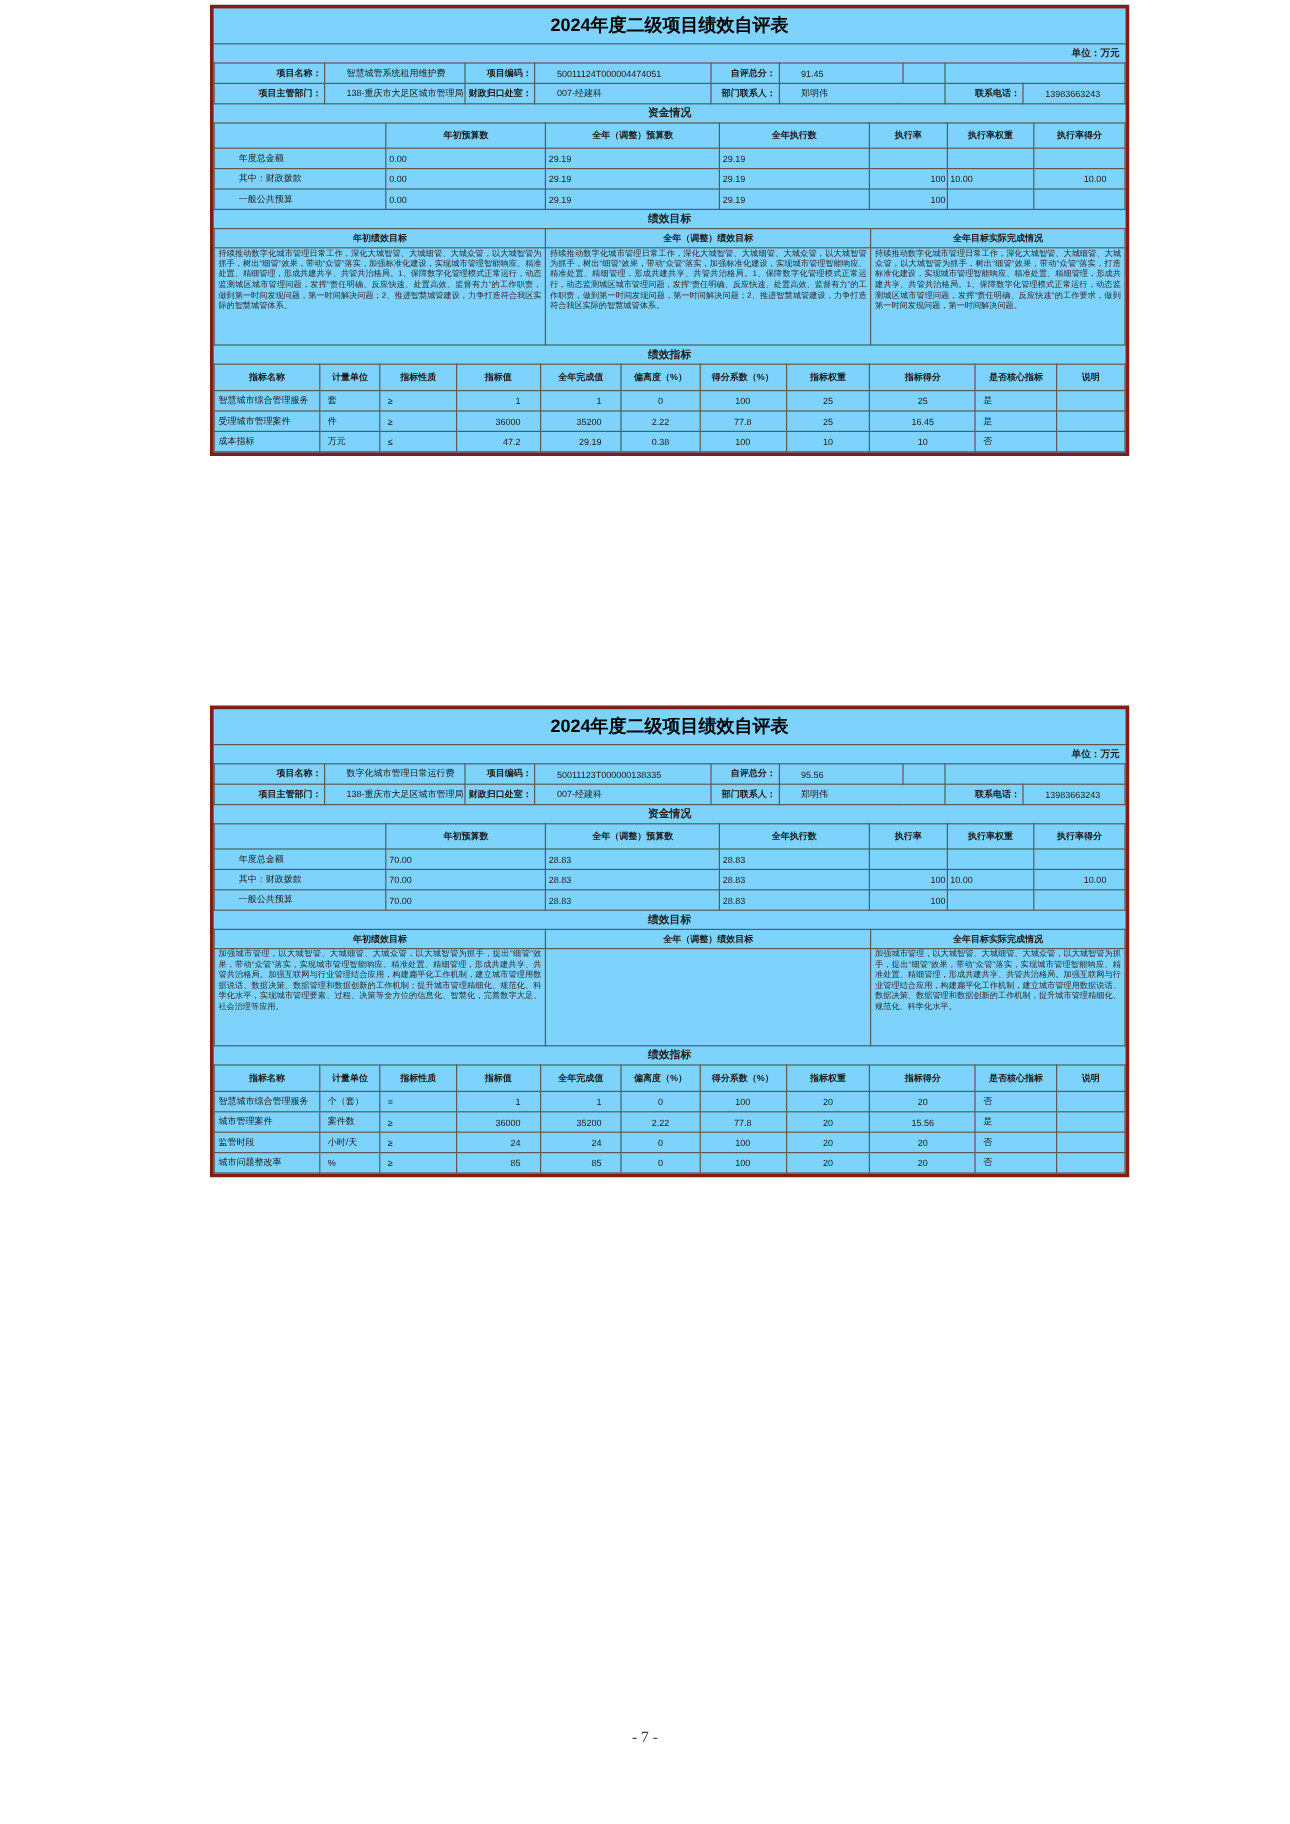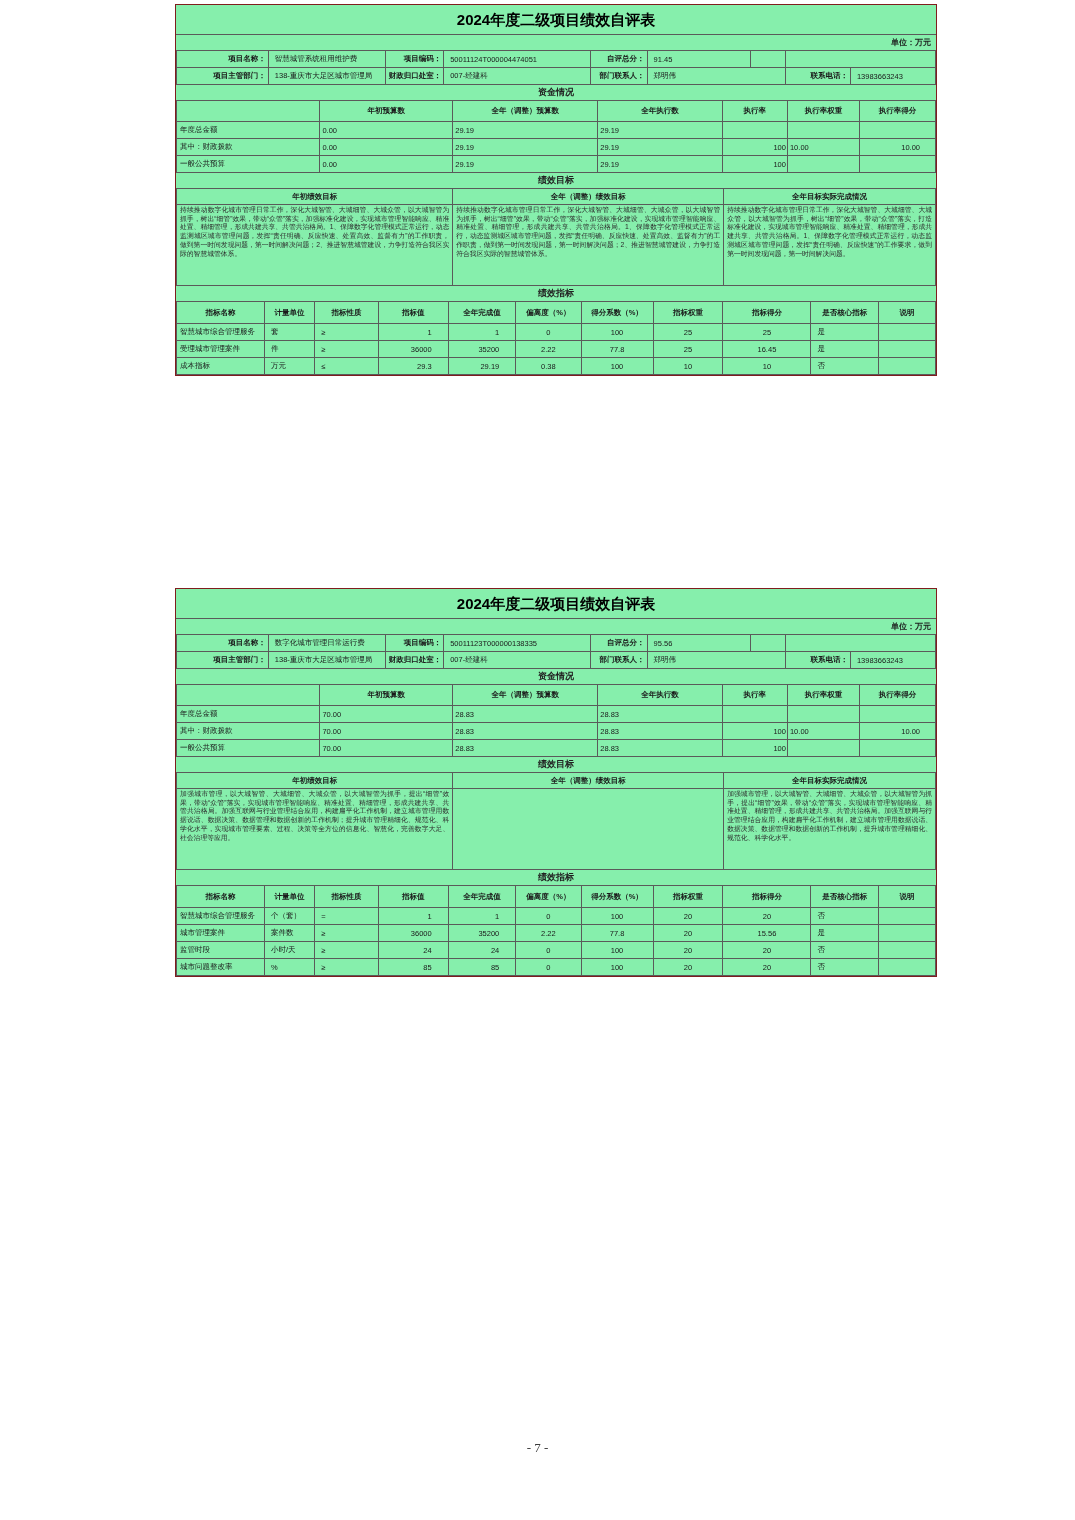--- a/index.html
+++ b/index.html
@@ -1,33 +1,33 @@
 <!DOCTYPE html>
 <html><head>
 <meta charset="utf-8">
 <style>
   html,body{margin:0;padding:0;}
   body{width:1075px;height:1520px;position:relative;background:#ffffff;
        font-family:"Liberation Sans","DejaVu Sans",sans-serif;color:#1a1a1a;}
-  .sheet{position:absolute;left:175px;width:760px;border:1px solid #7f1d1d;background:#86efac;}
+  .sheet{position:absolute;left:175px;width:760px;border:3px solid #7f1d1d;background:#7dd3fc;}
   .title{height:29px;line-height:29px;text-align:center;font-size:15px;font-weight:bold;color:#000;}
   .unit{height:15px;line-height:15px;text-align:right;font-size:8px;font-weight:bold;
         padding-right:5px;border-top:1px solid #5a5a5a;}
   .secbar{height:15px;line-height:15px;text-align:center;font-size:9px;font-weight:bold;color:#222;}
   table.grid{width:100%;border-collapse:collapse;table-layout:fixed;}
   table.grid td{border:1px solid #5a5a5a;font-size:7.5px;color:#1a1a1a;height:16px;
                 padding:0 2px;overflow:hidden;white-space:nowrap;}
   table.grid tr.hdr td{text-align:center;font-weight:bold;padding:0 1px;}
   
   .info td.lab{text-align:right;font-weight:bold;padding-right:2px;}
-  .info td.val{text-align:left;padding-left:6px;}
+  .info td.val{text-align:left;padding-left:18px;}
   
   .fund td{height:17px;}
   .fund tr.hdr td{height:20px;}
-  .fund td.c0{text-align:left;padding-left:3px;}
+  .fund td.c0{text-align:left;padding-left:20px;}
   .fund td.c1,.fund td.c2,.fund td.c3{text-align:left;padding-right:11px;}
   .fund td.c4{text-align:right;padding-right:1px;}
   .fund td.c5{text-align:left;padding-left:2px;}
   .fund td.c6{text-align:right;padding-right:15px;}
   
   .goals tr.hdr td{height:15px;}
   .goals td.txt{height:78px;vertical-align:top;white-space:normal;font-size:6.8px;
                 line-height:8.7px;text-align:justify;padding:1px 3px;color:#2b2b2b;}
   
   .ind td{height:18px;}
@@ -203,21 +203,21 @@
           <td class="c6">77.8</td>
           <td class="c7">25</td>
           <td class="c8">16.45</td>
           <td class="c9">是</td>
           <td class="c10"></td>
         </tr>
         <tr>
           <td class="c0">成本指标</td>
           <td class="c1">万元</td>
           <td class="c2">≤</td>
-          <td class="c3">29.3</td>
+          <td class="c3">47.2</td>
           <td class="c4">29.19</td>
           <td class="c5">0.38</td>
           <td class="c6">100</td>
           <td class="c7">10</td>
           <td class="c8">10</td>
           <td class="c9">否</td>
           <td class="c10"></td>
         </tr>
       </tbody>
   </table>

